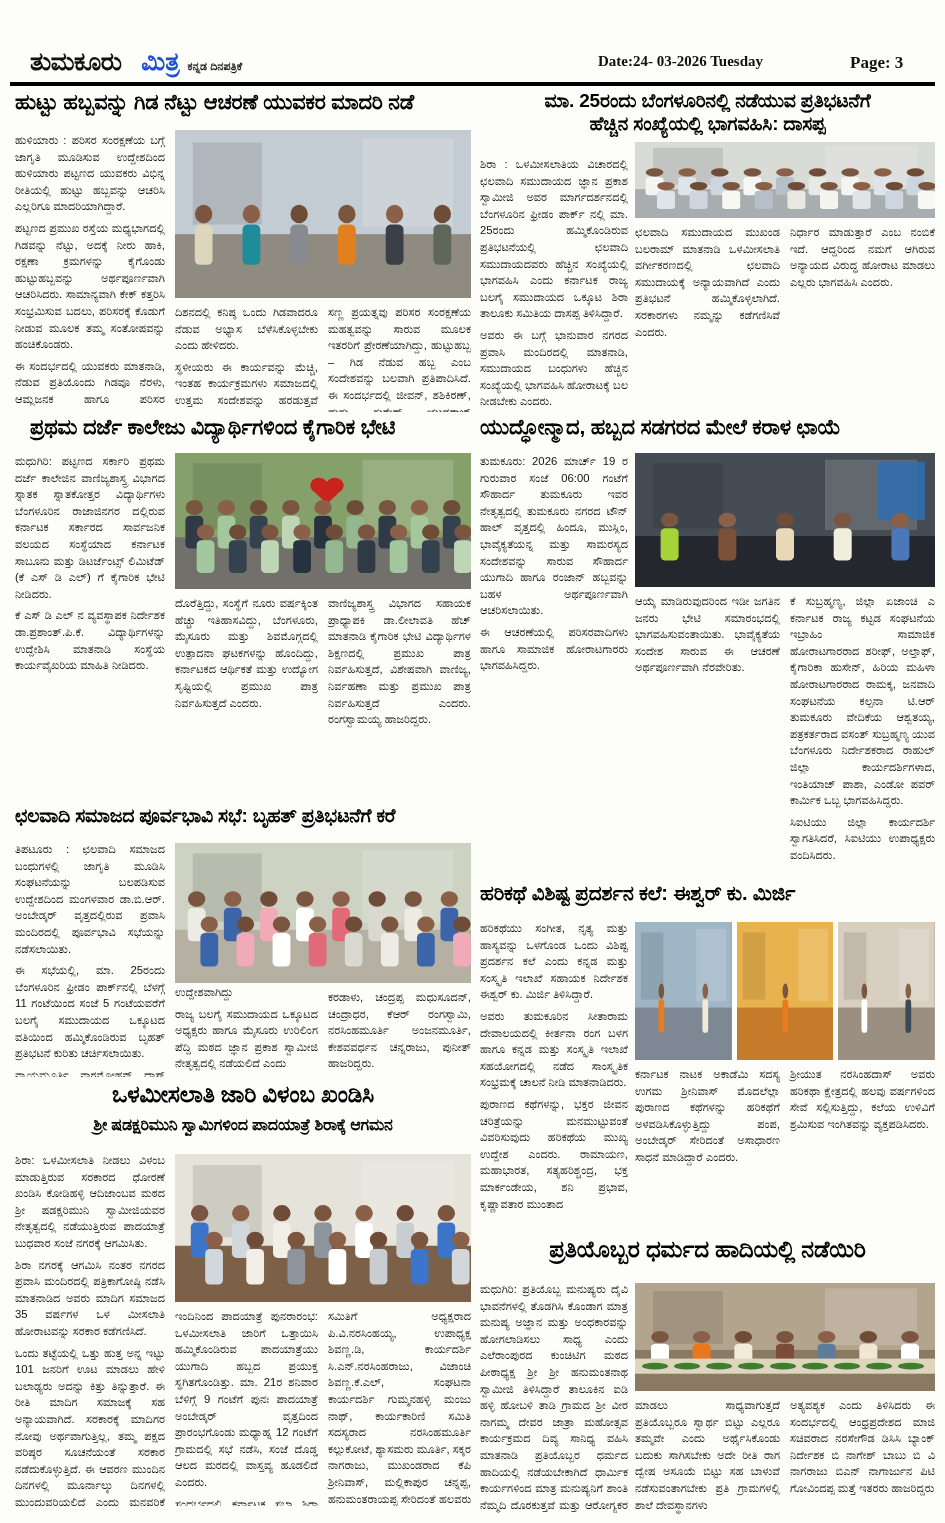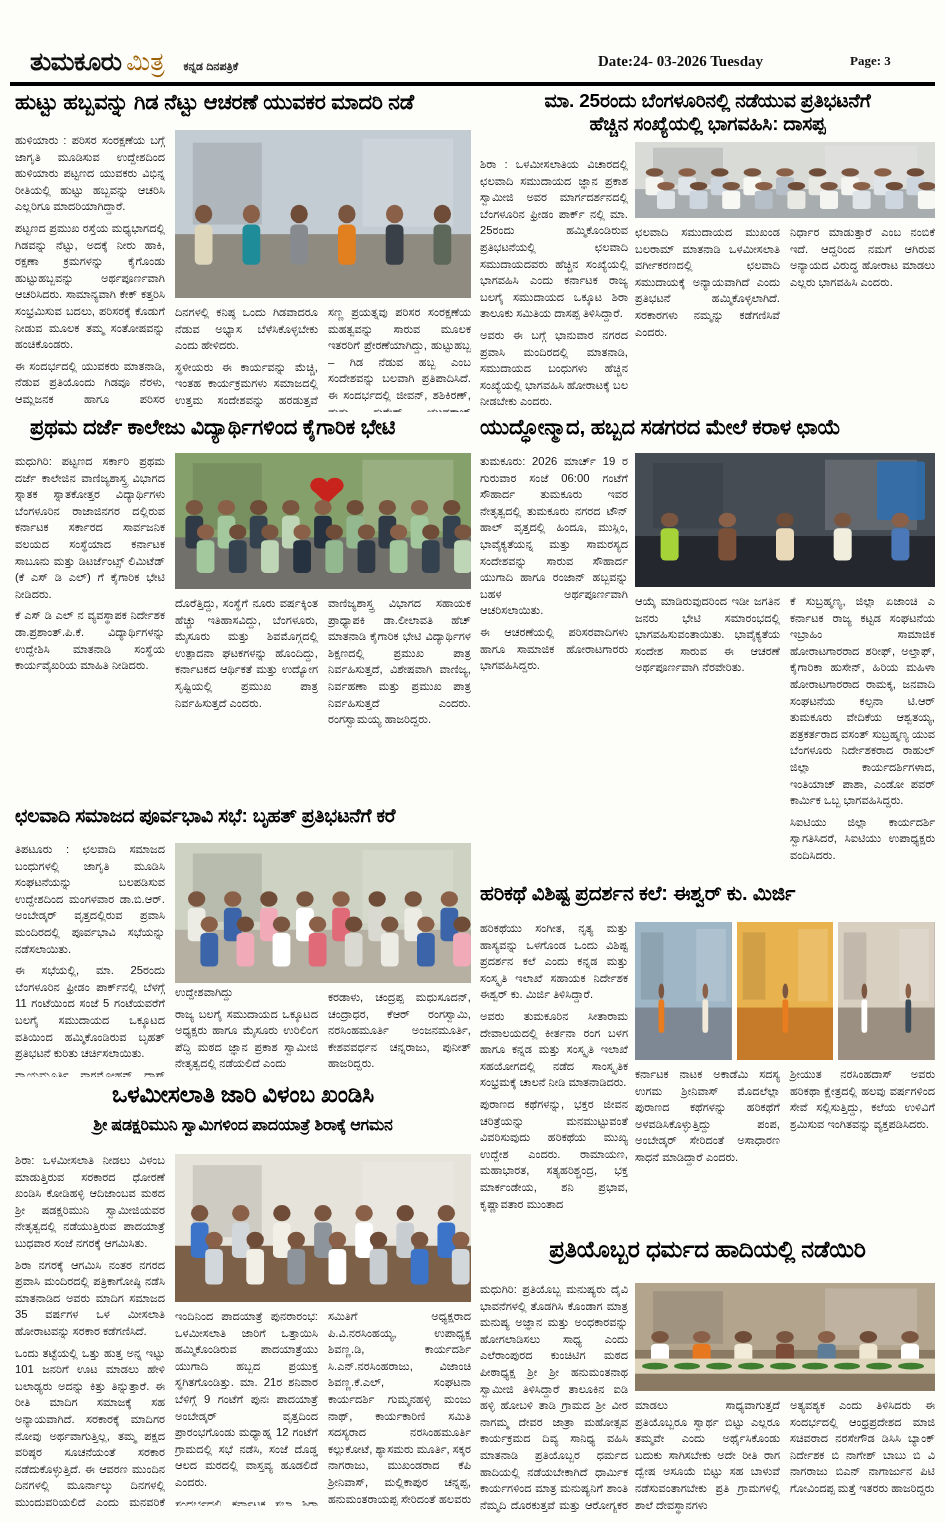--- a/index.html
+++ b/index.html
@@ -1,26 +1,26 @@
 <!DOCTYPE html>
 <html><head>
 <meta charset="utf-8">
 <style>
   html,body{margin:0;padding:0;background:#e9e9e9;}
   .sheet{position:relative;width:945px;height:1523px;margin:0 auto;background:#fdfdfa;
          font-family:"Liberation Sans","DejaVu Sans",sans-serif;color:#101010;overflow:hidden;}
   
   .masthead{position:absolute;left:30px;top:47px;white-space:nowrap;}
   .mast-black{font-size:25px;font-weight:bold;letter-spacing:-0.5px;}
-  .mast-red{font-size:25px;font-weight:normal;color:#a16207;margin-left:5px;}
-  .tagline{font-size:11px;font-weight:bold;margin-left:19px;color:#222;}
+  .mast-red{font-size:25px;font-weight:bold;color:#1d4ed8;margin-left:20px;}
+  .tagline{font-size:11px;font-weight:bold;margin-left:8px;color:#222;}
   .edition-date{position:absolute;left:598px;top:53px;font-family:"Liberation Serif","DejaVu Serif",serif;
                 font-weight:bold;font-size:15px;}
   .page-no{position:absolute;left:850px;top:53px;font-family:"Liberation Serif","DejaVu Serif",serif;
-           font-weight:bold;font-size:13px;}
+           font-weight:bold;font-size:17px;}
   .head-rule{position:absolute;left:10px;right:10px;top:82px;height:4px;background:#000;}
   
   .article{position:absolute;}
   .hl{font-weight:bold;color:#000;line-height:1.12;letter-spacing:-0.2px;}
   .center{text-align:center;}
   .leadcol,.cols{position:absolute;display:flex;gap:10px;overflow:hidden;align-items:flex-start;}
   .col{flex:1 1 0;min-width:0;}
   .para{font-size:11.3px;line-height:1.47;text-align:justify;margin:0 0 5px 0;word-break:break-word;}
   .photo{position:absolute;overflow:hidden;background:#c8c8c4;box-shadow:0 0 0 1px rgba(0,0,0,.25) inset;}
   .photo svg{display:block;width:100%;height:100%;}
@@ -63,21 +63,21 @@
           <circle cx="174.1935483870968" cy="80" r="8.8" fill="#7a5540"></circle>
           <rect x="165.1935483870968" y="89.92" width="18" height="38.4" rx="5" fill="#e2801f"></rect>
           <circle cx="222.58064516129028" cy="80" r="8.8" fill="#8a6148"></circle>
           <rect x="213.58064516129028" y="89.92" width="18" height="38.4" rx="5" fill="#3a4048"></rect>
           <circle cx="270.96774193548384" cy="80" r="8.8" fill="#6e4c38"></circle>
           <rect x="261.96774193548384" y="89.92" width="18" height="38.4" rx="5" fill="#5d685a"></rect>
         </svg>
       </div>
     <div class="cols" style="left:160px;top:214px;width:296px;height:108px;">
         <div class="col">
-          <div class="para">ದಿನಗಳಲ್ಲಿ ಕನಿಷ್ಠ ಒಂದು ಗಿಡವಾದರೂ ನೆಡುವ ಅಭ್ಯಾಸ ಬೆಳೆಸಿಕೊಳ್ಳಬೇಕು ಎಂದು ಹೇಳಿದರು.</div>
+          <div class="para">ದಿಶನದಲ್ಲಿ ಕನಿಷ್ಠ ಒಂದು ಗಿಡವಾದರೂ ನೆಡುವ ಅಭ್ಯಾಸ ಬೆಳೆಸಿಕೊಳ್ಳಬೇಕು ಎಂದು ಹೇಳಿದರು.</div>
           <div class="para">ಸ್ಥಳೀಯರು ಈ ಕಾರ್ಯವನ್ನು ಮೆಚ್ಚಿ, ಇಂತಹ ಕಾರ್ಯಕ್ರಮಗಳು ಸಮಾಜದಲ್ಲಿ ಉತ್ತಮ ಸಂದೇಶವನ್ನು ಹರಡುತ್ತವೆ ಎಂದು ಅಭಿಪ್ರಾಯಪಟ್ಟರು. ಒಟ್ಟಾರೆ, ಯುವಕರ ಈ</div>
         </div>
         <div class="col">
           <div class="para">ಸಣ್ಣ ಪ್ರಯತ್ನವು ಪರಿಸರ ಸಂರಕ್ಷಣೆಯ ಮಹತ್ವವನ್ನು ಸಾರುವ ಮೂಲಕ ಇತರರಿಗೆ ಪ್ರೇರಣೆಯಾಗಿದ್ದು, ಹುಟ್ಟುಹಬ್ಬ – ಗಿಡ ನೆಡುವ ಹಬ್ಬ ಎಂಬ ಸಂದೇಶವನ್ನು ಬಲವಾಗಿ ಪ್ರತಿಪಾದಿಸಿದೆ. ಈ ಸಂದರ್ಭದಲ್ಲಿ ಜೀವನ್, ಶಶಿಕಿರಣ್, ಮನು, ಸುರೇಶ್, ಯುವರಾಜ್ ಇನ್ನಿತರರು ಇದ್ದರು.</div>
         </div>
       </div>
   </section>
 
   <section class="article" style="left:480px;top:90px;width:455px;height:322px;">
     <div class="hl center" style="font-size:19px;">ಮಾ. 25ರಂದು ಬೆಂಗಳೂರಿನಲ್ಲಿ ನಡೆಯುವ ಪ್ರತಿಭಟನೆಗೆ</div>

